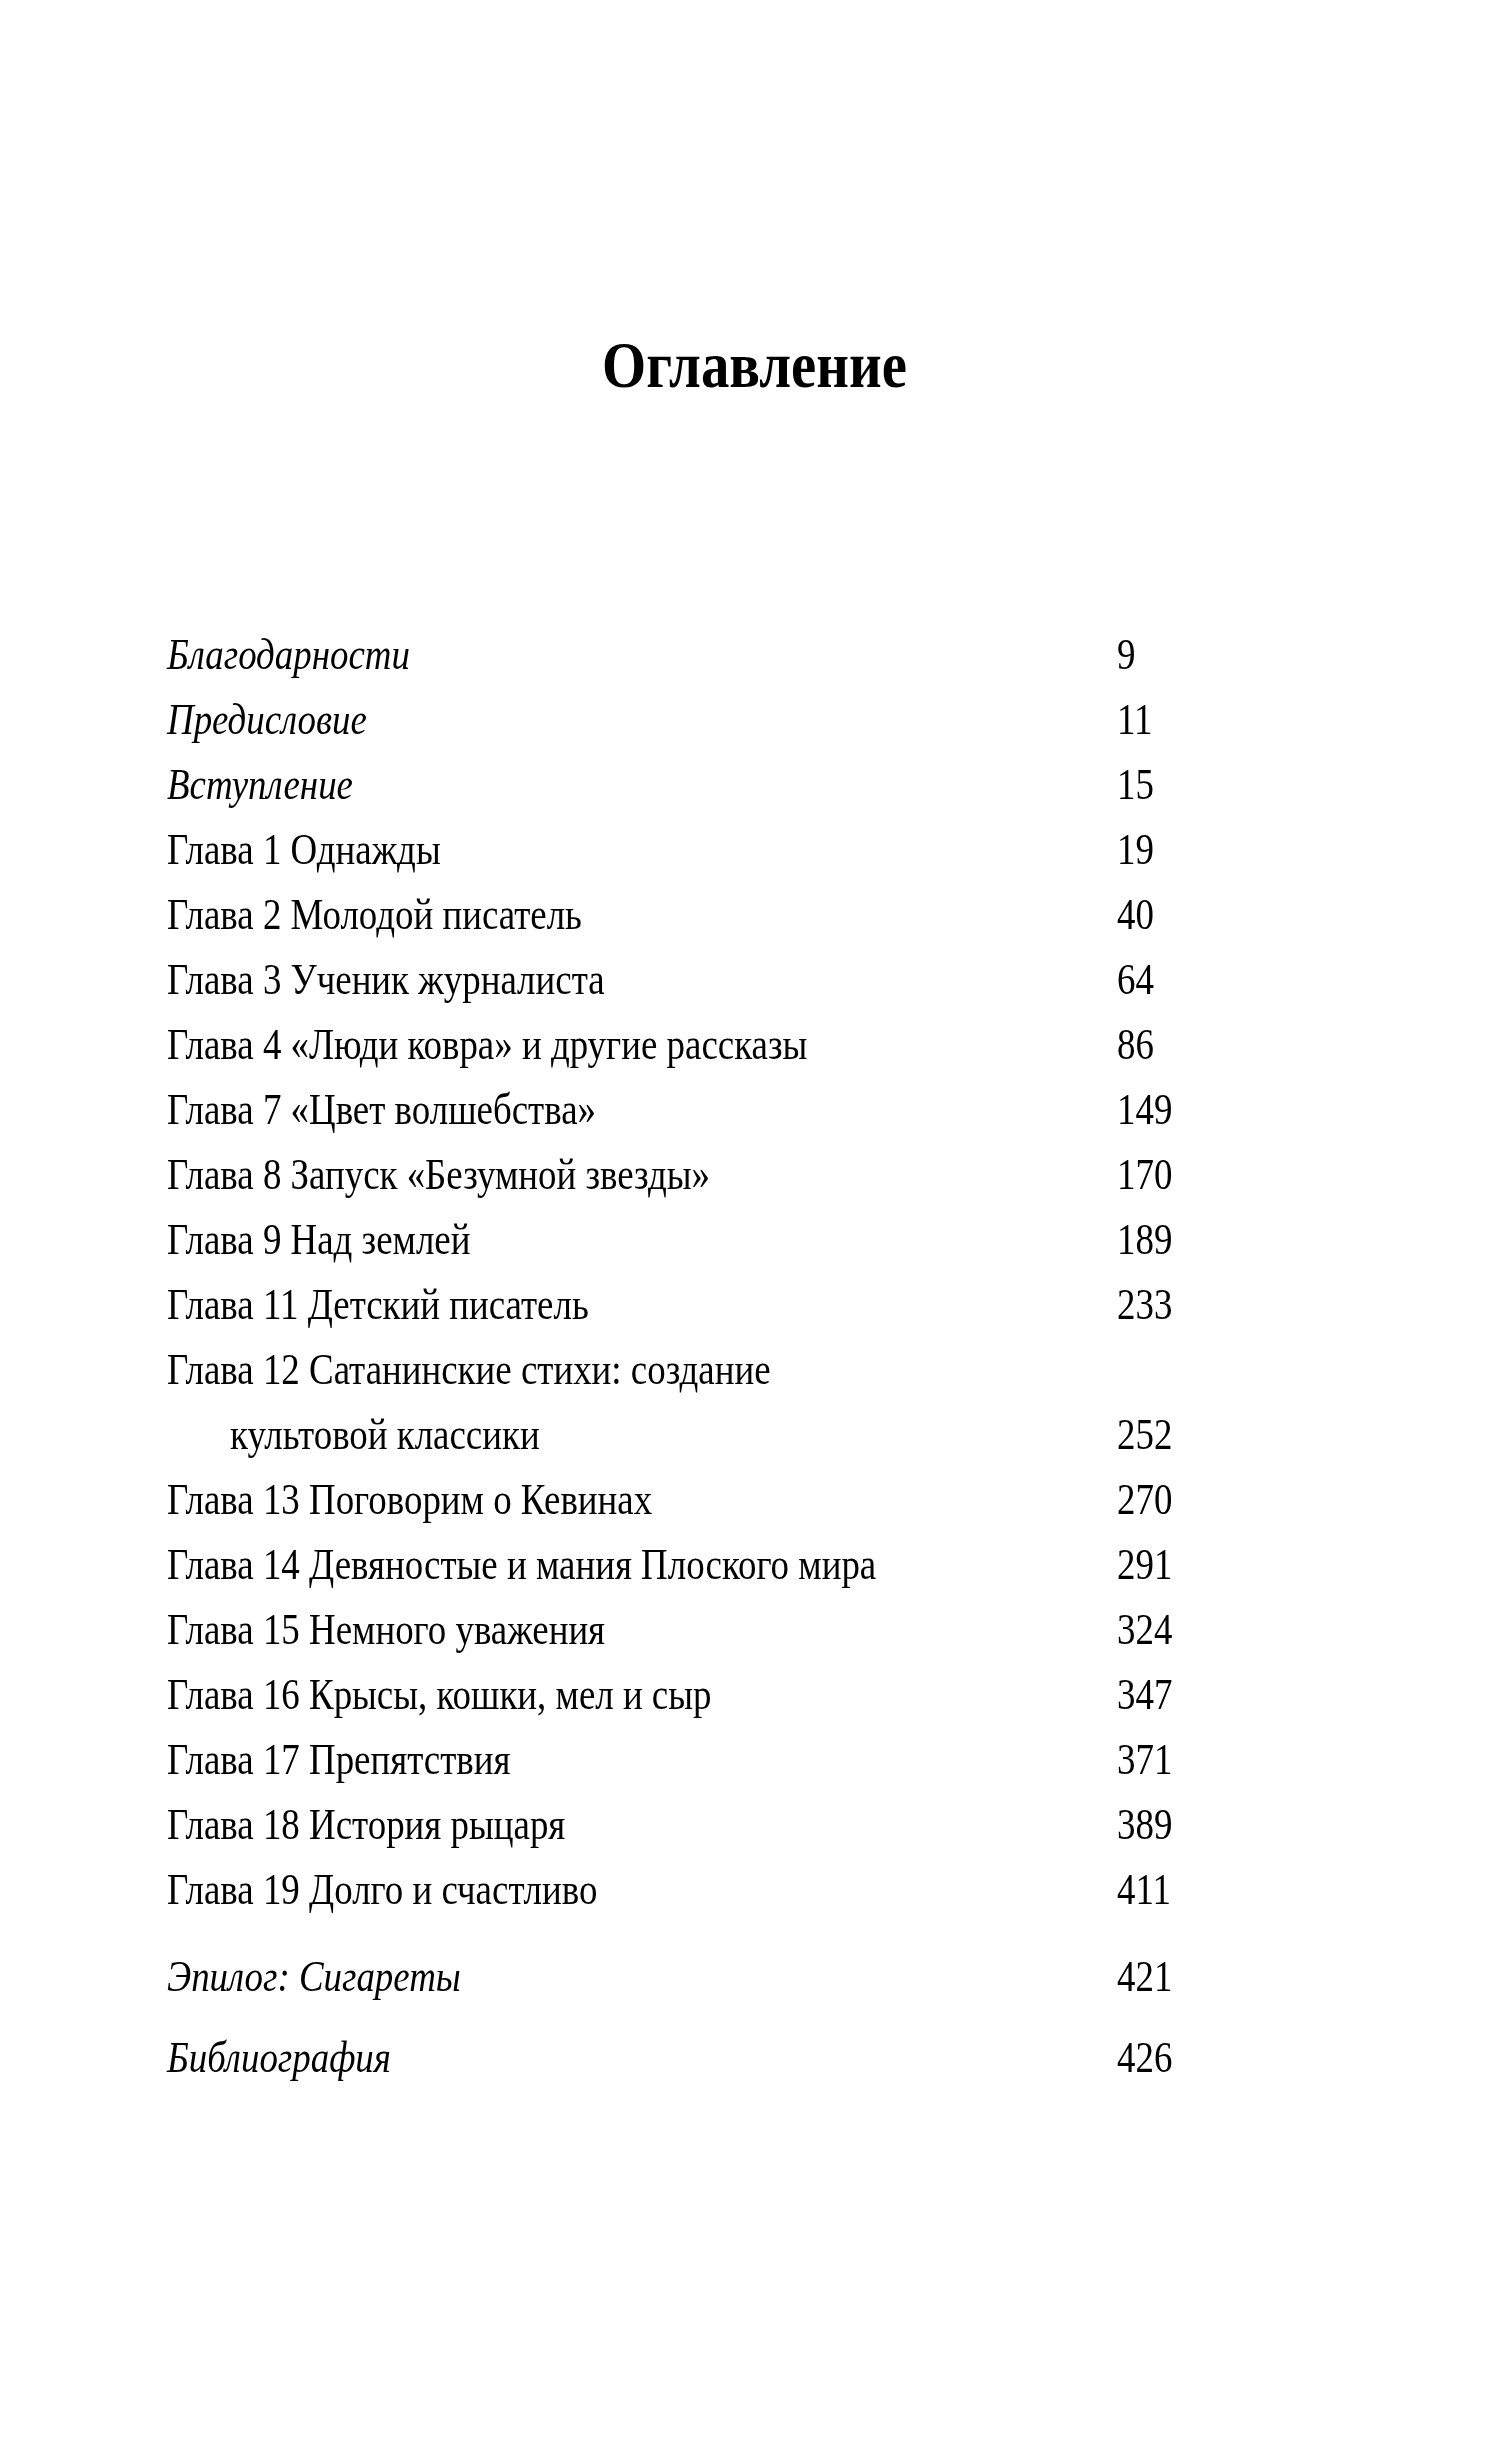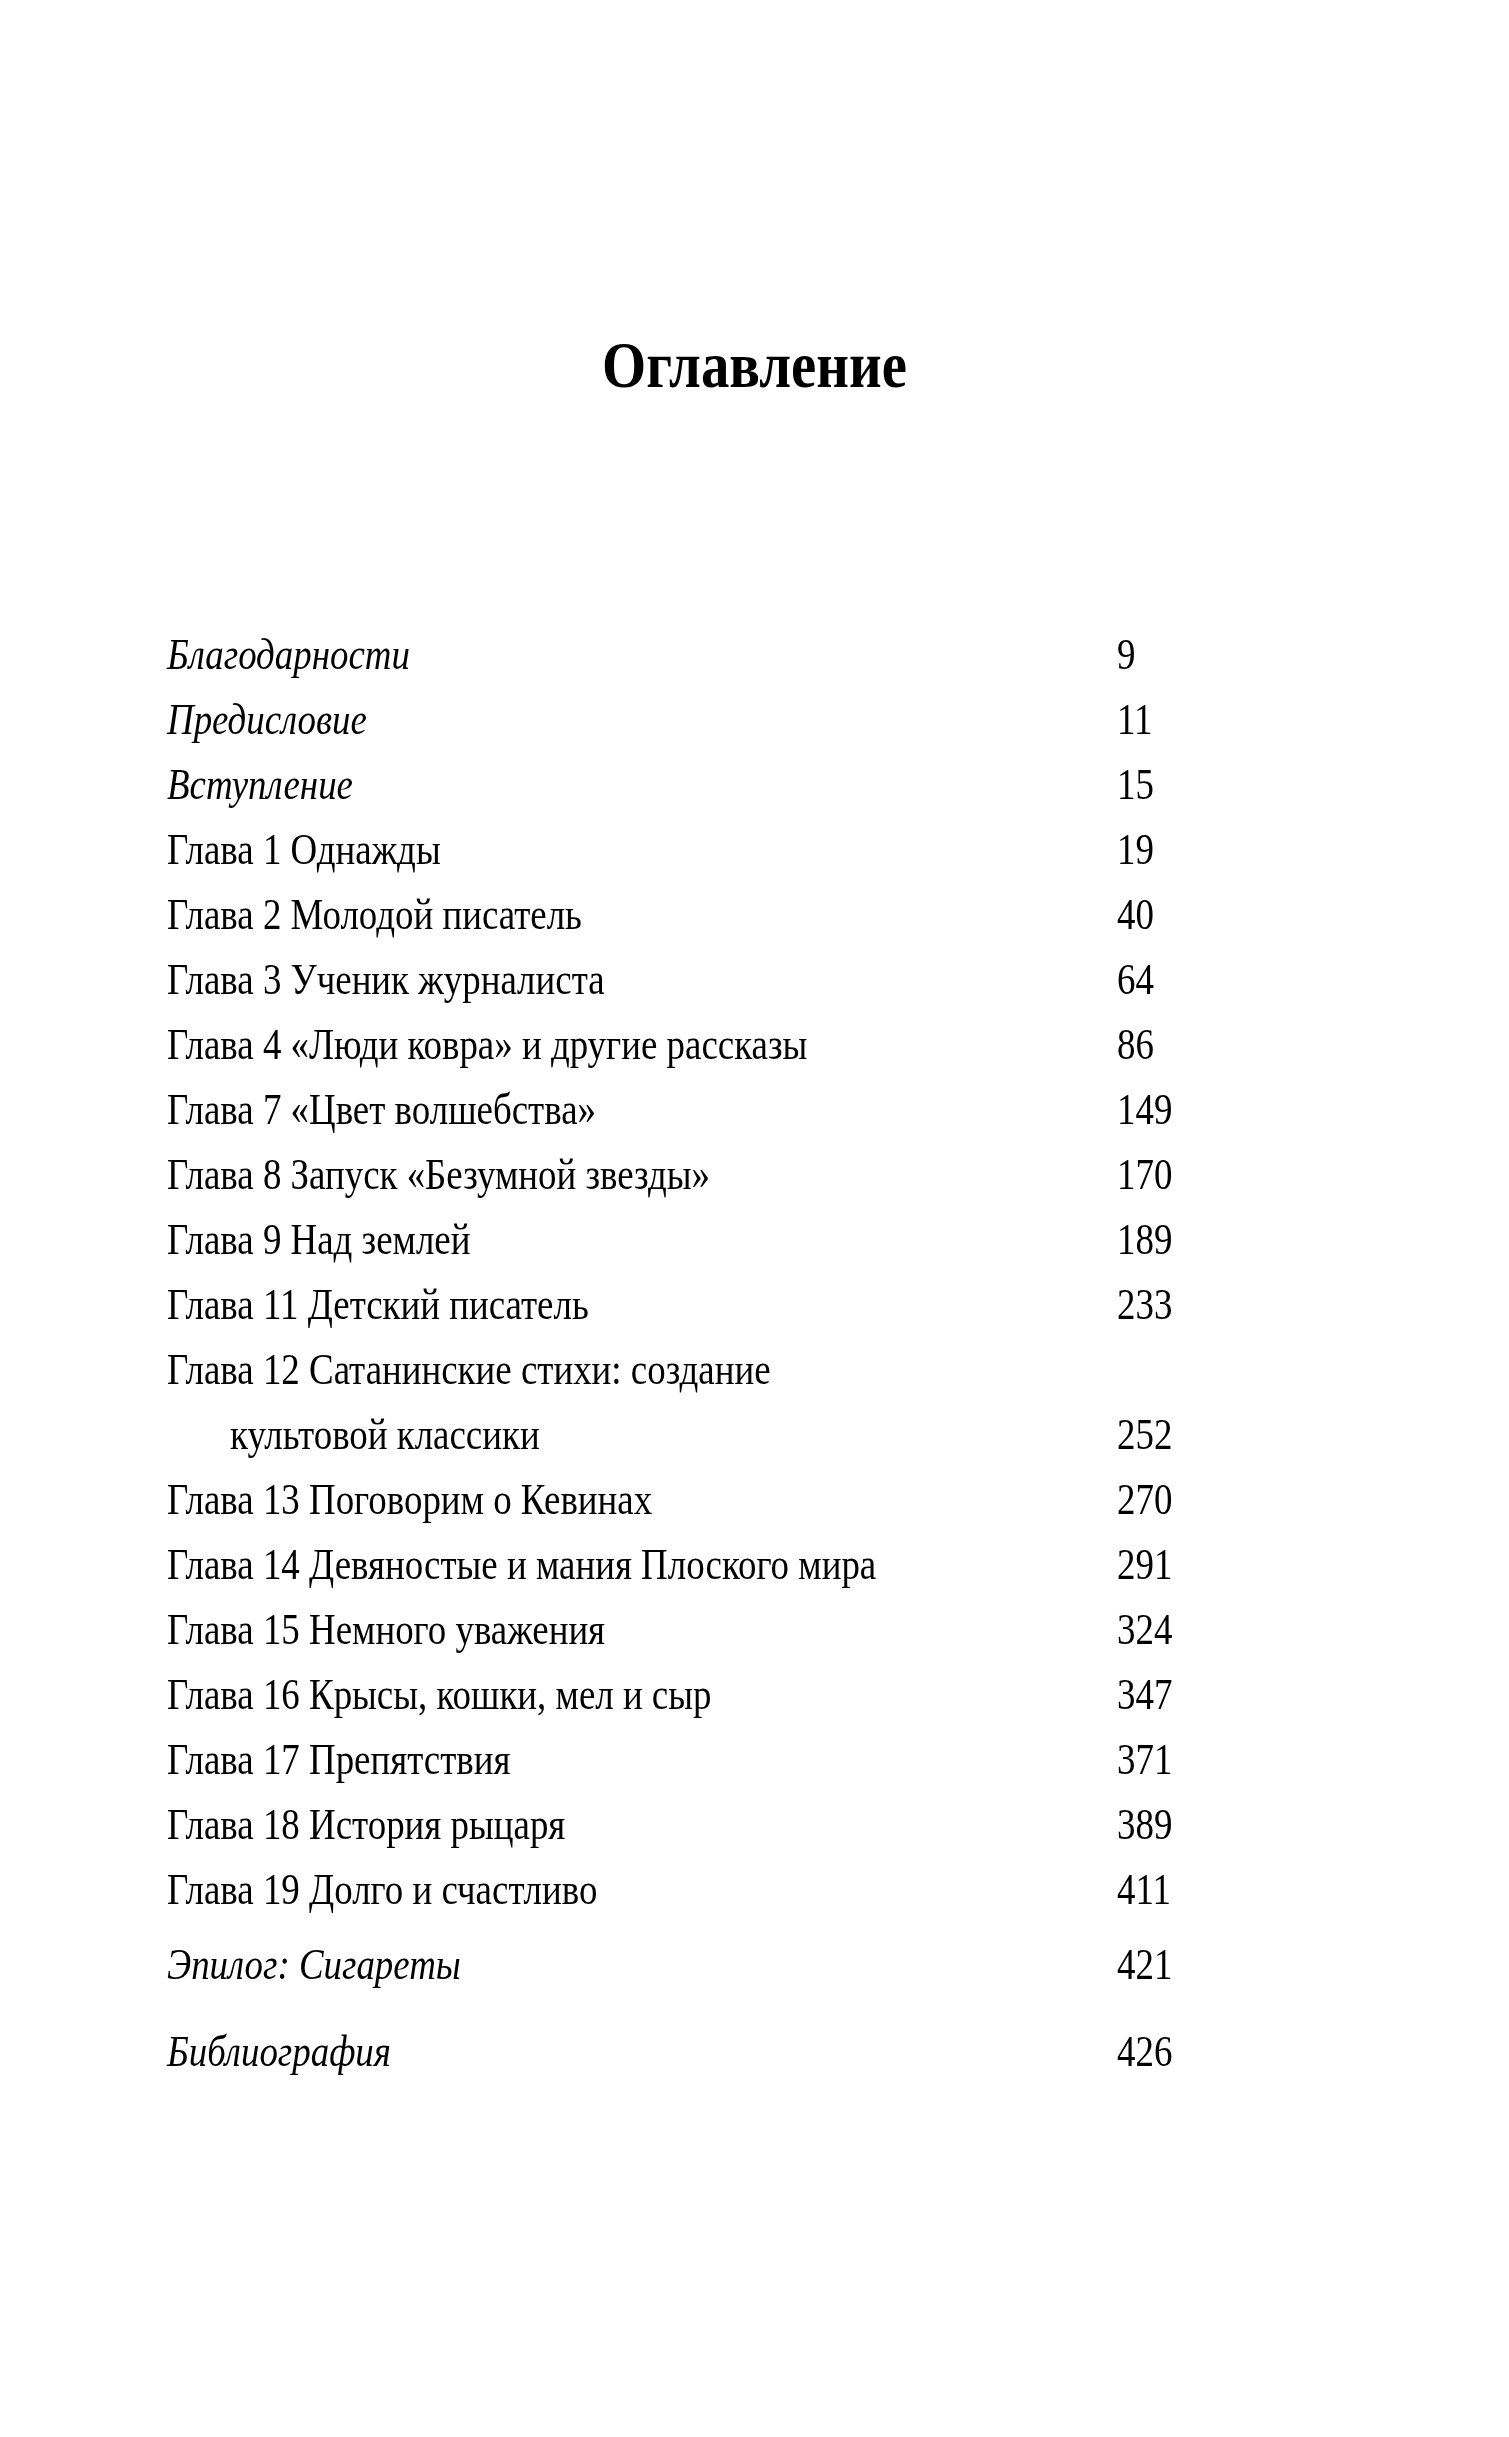--- a/index.html
+++ b/index.html
@@ -11,22 +11,22 @@
   }
   .toc { position:absolute; left:167px; top:618px; width:1229px; }
   .row {
     position:relative; height:57px;
     font-family:"Liberation Serif", serif; font-size:45px; line-height:57px;margin-top:8px;
   }
   .row .label { position:absolute; left:0; white-space:nowrap; transform:scaleX(0.82); transform-origin:0 0; }
   .row .page { position:absolute; left:950px; white-space:nowrap; transform:scaleX(0.82); transform-origin:0 0; }
   .row.italic .label { font-style:italic; }
   .row.cont .label { left:63px; }
-  .row.gap { margin-top:18px; }
-  .row.gap2 { margin-top:30px; }
+  .row.gap { margin-top:30px; }
+  .row.gap2 { margin-top:24px; }
 </style>
 </head>
 <body>
 
 <h1 class="title">Оглавление</h1>
 
 <div class="toc">
   <div class="row italic">
       <span class="label">Благодарности</span>
       <span class="page">9</span>

